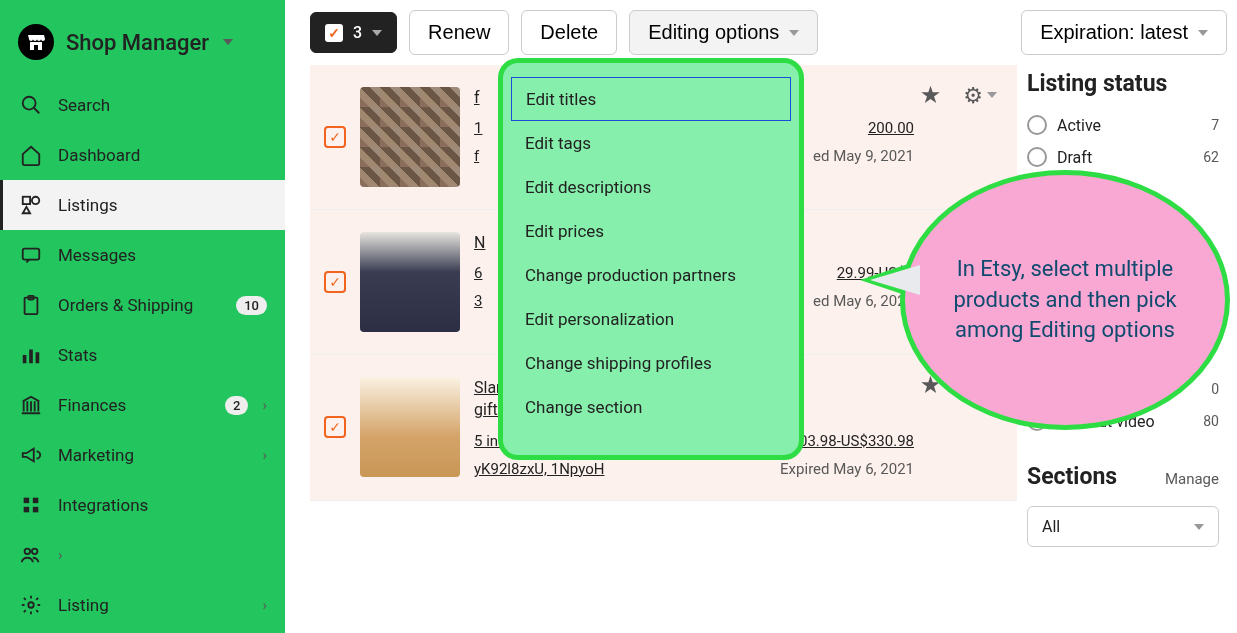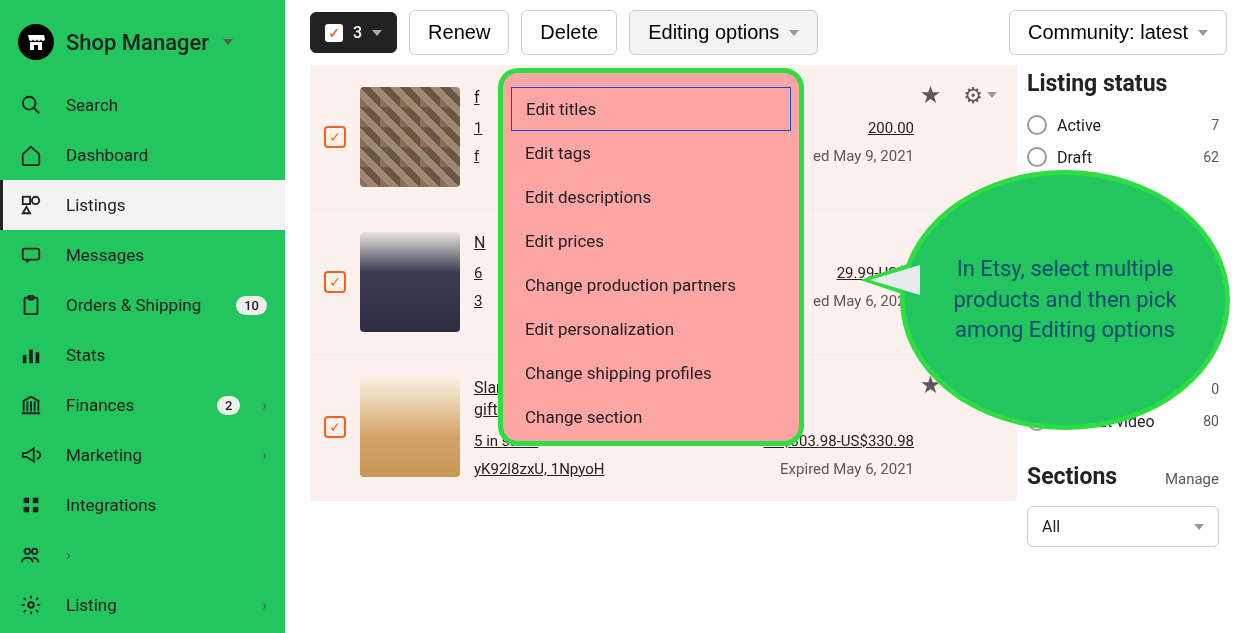--- a/index.html
+++ b/index.html
@@ -4,39 +4,39 @@
   <style>
     * { box-sizing: border-box; margin: 0; padding: 0; }
     body { font-family: -apple-system, BlinkMacSystemFont, "Segoe UI", Roboto, sans-serif; font-size: 15px; color: #222; background: #fff; width: 1237px; height: 633px; overflow: hidden; position: relative; }
     
     .sidebar { position: absolute; left: 0; top: 0; width: 285px; height: 633px; background: #22c55e; padding-top: 10px; }
     .shop-header { display: flex; align-items: center; padding: 14px 18px 20px 18px; gap: 12px; cursor: pointer; }
     .shop-logo { width: 36px; height: 36px; background: #000; border-radius: 50%; display: flex; align-items: center; justify-content: center; color: #fff; font-size: 18px; }
     .shop-title { font-size: 22px; font-weight: 500; }
     .shop-caret { width: 0; height: 0; border-left: 5px solid transparent; border-right: 5px solid transparent; border-top: 6px solid #595959; margin-left: 2px; }
     
-    .nav-item { display: flex; align-items: center; padding: 12px 18px; gap: 22px; cursor: pointer; position: relative; }
+    .nav-item { display: flex; align-items: center; padding: 12px 18px; gap: 14px; cursor: pointer; position: relative; }
     .nav-item.active { background: #f3f3f3; }
     .nav-item.active::before { content: ''; position: absolute; left: 0; top: 0; bottom: 0; width: 3px; background: #222; }
     .nav-icon { width: 26px; height: 26px; display: flex; align-items: center; justify-content: center; font-size: 20px; color: #222; }
     .nav-label { font-size: 17px; flex: 1; }
     .nav-badge { background: #eee; border-radius: 12px; padding: 2px 8px; font-size: 13px; font-weight: 500; }
     .nav-chevron { color: #595959; }
     
     .main { position: absolute; left: 300px; top: 0; width: 937px; height: 633px; }
     
     .toolbar { display: flex; gap: 12px; padding: 10px 10px; align-items: center; }
     .btn-selected { background: #222; color: #fff; border: 1px solid #222; border-radius: 6px; padding: 10px 14px; display: flex; align-items: center; gap: 10px; font-size: 16px; font-weight: 500; }
     .check-orange { width: 18px; height: 18px; background: #fff; border-radius: 3px; display: flex; align-items: center; justify-content: center; color: #f1641e; font-weight: bold; font-size: 14px; }
     .btn { background: #fff; border: 1px solid #ccc; border-radius: 6px; padding: 10px 18px; font-size: 20px; cursor: pointer; }
     .btn-editing { background: #f3f3f3; display: flex; align-items: center; gap: 10px; }
     .caret-down { width: 0; height: 0; border-left: 5px solid transparent; border-right: 5px solid transparent; border-top: 6px solid #999; }
     .toolbar-right { margin-left: auto; }
     
-    .dropdown { position: absolute; left: 198px; top: 68px; width: 306px; background: #fca5a5; border: 5px solid #2edd44; border-radius: 20px; padding: 14px 2px 2px 2px; z-index: 50; }
+    .dropdown { position: absolute; left: 198px; top: 58px; width: 306px; background: #86efac; border: 5px solid #2edd44; border-radius: 20px; padding: 14px 2px 26px 2px; z-index: 50; }
     .dropdown-item { padding: 12px 20px; font-size: 17px; cursor: pointer; }
     .dropdown-item.highlighted { border: 1px solid #1a4dd6; margin: 0 6px; padding: 11px 14px; }
     
     .listings { margin: 0 220px 0 10px; }
     .listing-row { display: flex; background: #fdf1ed; padding: 22px 14px; gap: 14px; border-bottom: 1px solid #eee; position: relative; }
     .listing-check { display: flex; align-items: center; }
     .check-box { width: 22px; height: 22px; border: 2px solid #f1641e; border-radius: 4px; display: flex; align-items: center; justify-content: center; color: #f1641e; font-size: 14px; }
     .listing-thumb { width: 100px; height: 100px; background: #ddd; border-radius: 4px; flex-shrink: 0; }
     .thumb-1 { background: linear-gradient(45deg, #8a6d5a 25%, #a08770 25%, #a08770 50%, #6b5544 50%, #6b5544 75%, #9e8a78 75%); background-size: 20px 20px; }
     .thumb-2 { background: linear-gradient(180deg, #e8e5df 0%, #3a3d52 40%, #2c2f44 100%); position: relative; }
@@ -58,21 +58,21 @@
     .panel-heading { font-size: 23px; font-weight: 700; margin-bottom: 12px; }
     .radio-row { display: flex; align-items: center; gap: 10px; padding: 6px 0; cursor: pointer; }
     .radio-circle { width: 20px; height: 20px; border: 2px solid #999; border-radius: 50%; flex-shrink: 0; }
     .radio-label { font-size: 16px; flex: 1; }
     .radio-count { font-size: 14px; color: #595959; }
     .sections-head { display: flex; justify-content: space-between; align-items: baseline; margin-bottom: 16px; }
     .manage-link { font-size: 15px; color: #595959; }
     .select-box { border: 1px solid #ccc; border-radius: 6px; padding: 10px 14px; display: flex; justify-content: space-between; align-items: center; font-size: 16px; }
     
     .annotation { position: absolute; left: 560px; top: 170px; width: 370px; height: 260px; }
-    .speech-bubble { position: absolute; left: 40px; top: 0; width: 330px; height: 260px; background: #22c55e; border: 5px solid #2edd44; border-radius: 50%; display: flex; align-items: center; justify-content: center; padding: 20px 30px; text-align: center; }
+    .speech-bubble { position: absolute; left: 40px; top: 0; width: 330px; height: 260px; background: #f9a8d4; border: 5px solid #2edd44; border-radius: 50%; display: flex; align-items: center; justify-content: center; padding: 20px 30px; text-align: center; }
     .bubble-text { color: #104a6e; font-size: 22px; line-height: 1.4; }
     .bubble-tail { position: absolute; left: 0; top: 90px; width: 0; height: 0; border-top: 20px solid transparent; border-bottom: 20px solid transparent; border-right: 60px solid #2edd44; }
     .bubble-tail-inner { position: absolute; left: 10px; top: 95px; width: 0; height: 0; border-top: 15px solid transparent; border-bottom: 15px solid transparent; border-right: 50px solid #e8eaed; z-index: 1; }
   </style>
 </head>
 <body>
 
 <div class="sidebar">
   <div class="shop-header">
     <div class="shop-logo">
@@ -200,21 +200,21 @@
       <span class="caret-down" style="border-top-color:#aaa;"></span>
     </div>
     <button class="btn">Renew</button>
     <button class="btn">Delete</button>
     <button class="btn btn-editing">
       <span>Editing options</span>
       <span class="caret-down"></span>
     </button>
     <div class="toolbar-right">
       <button class="btn btn-editing" style="background:#fff;">
-        <span>Community: latest</span>
+        <span>Expiration: latest</span>
         <span class="caret-down"></span>
       </button>
     </div>
   </div>
 
   <div class="listings">
     <div class="listing-row">
       <div class="listing-check">
           <div class="check-box">✓</div>
         </div>

